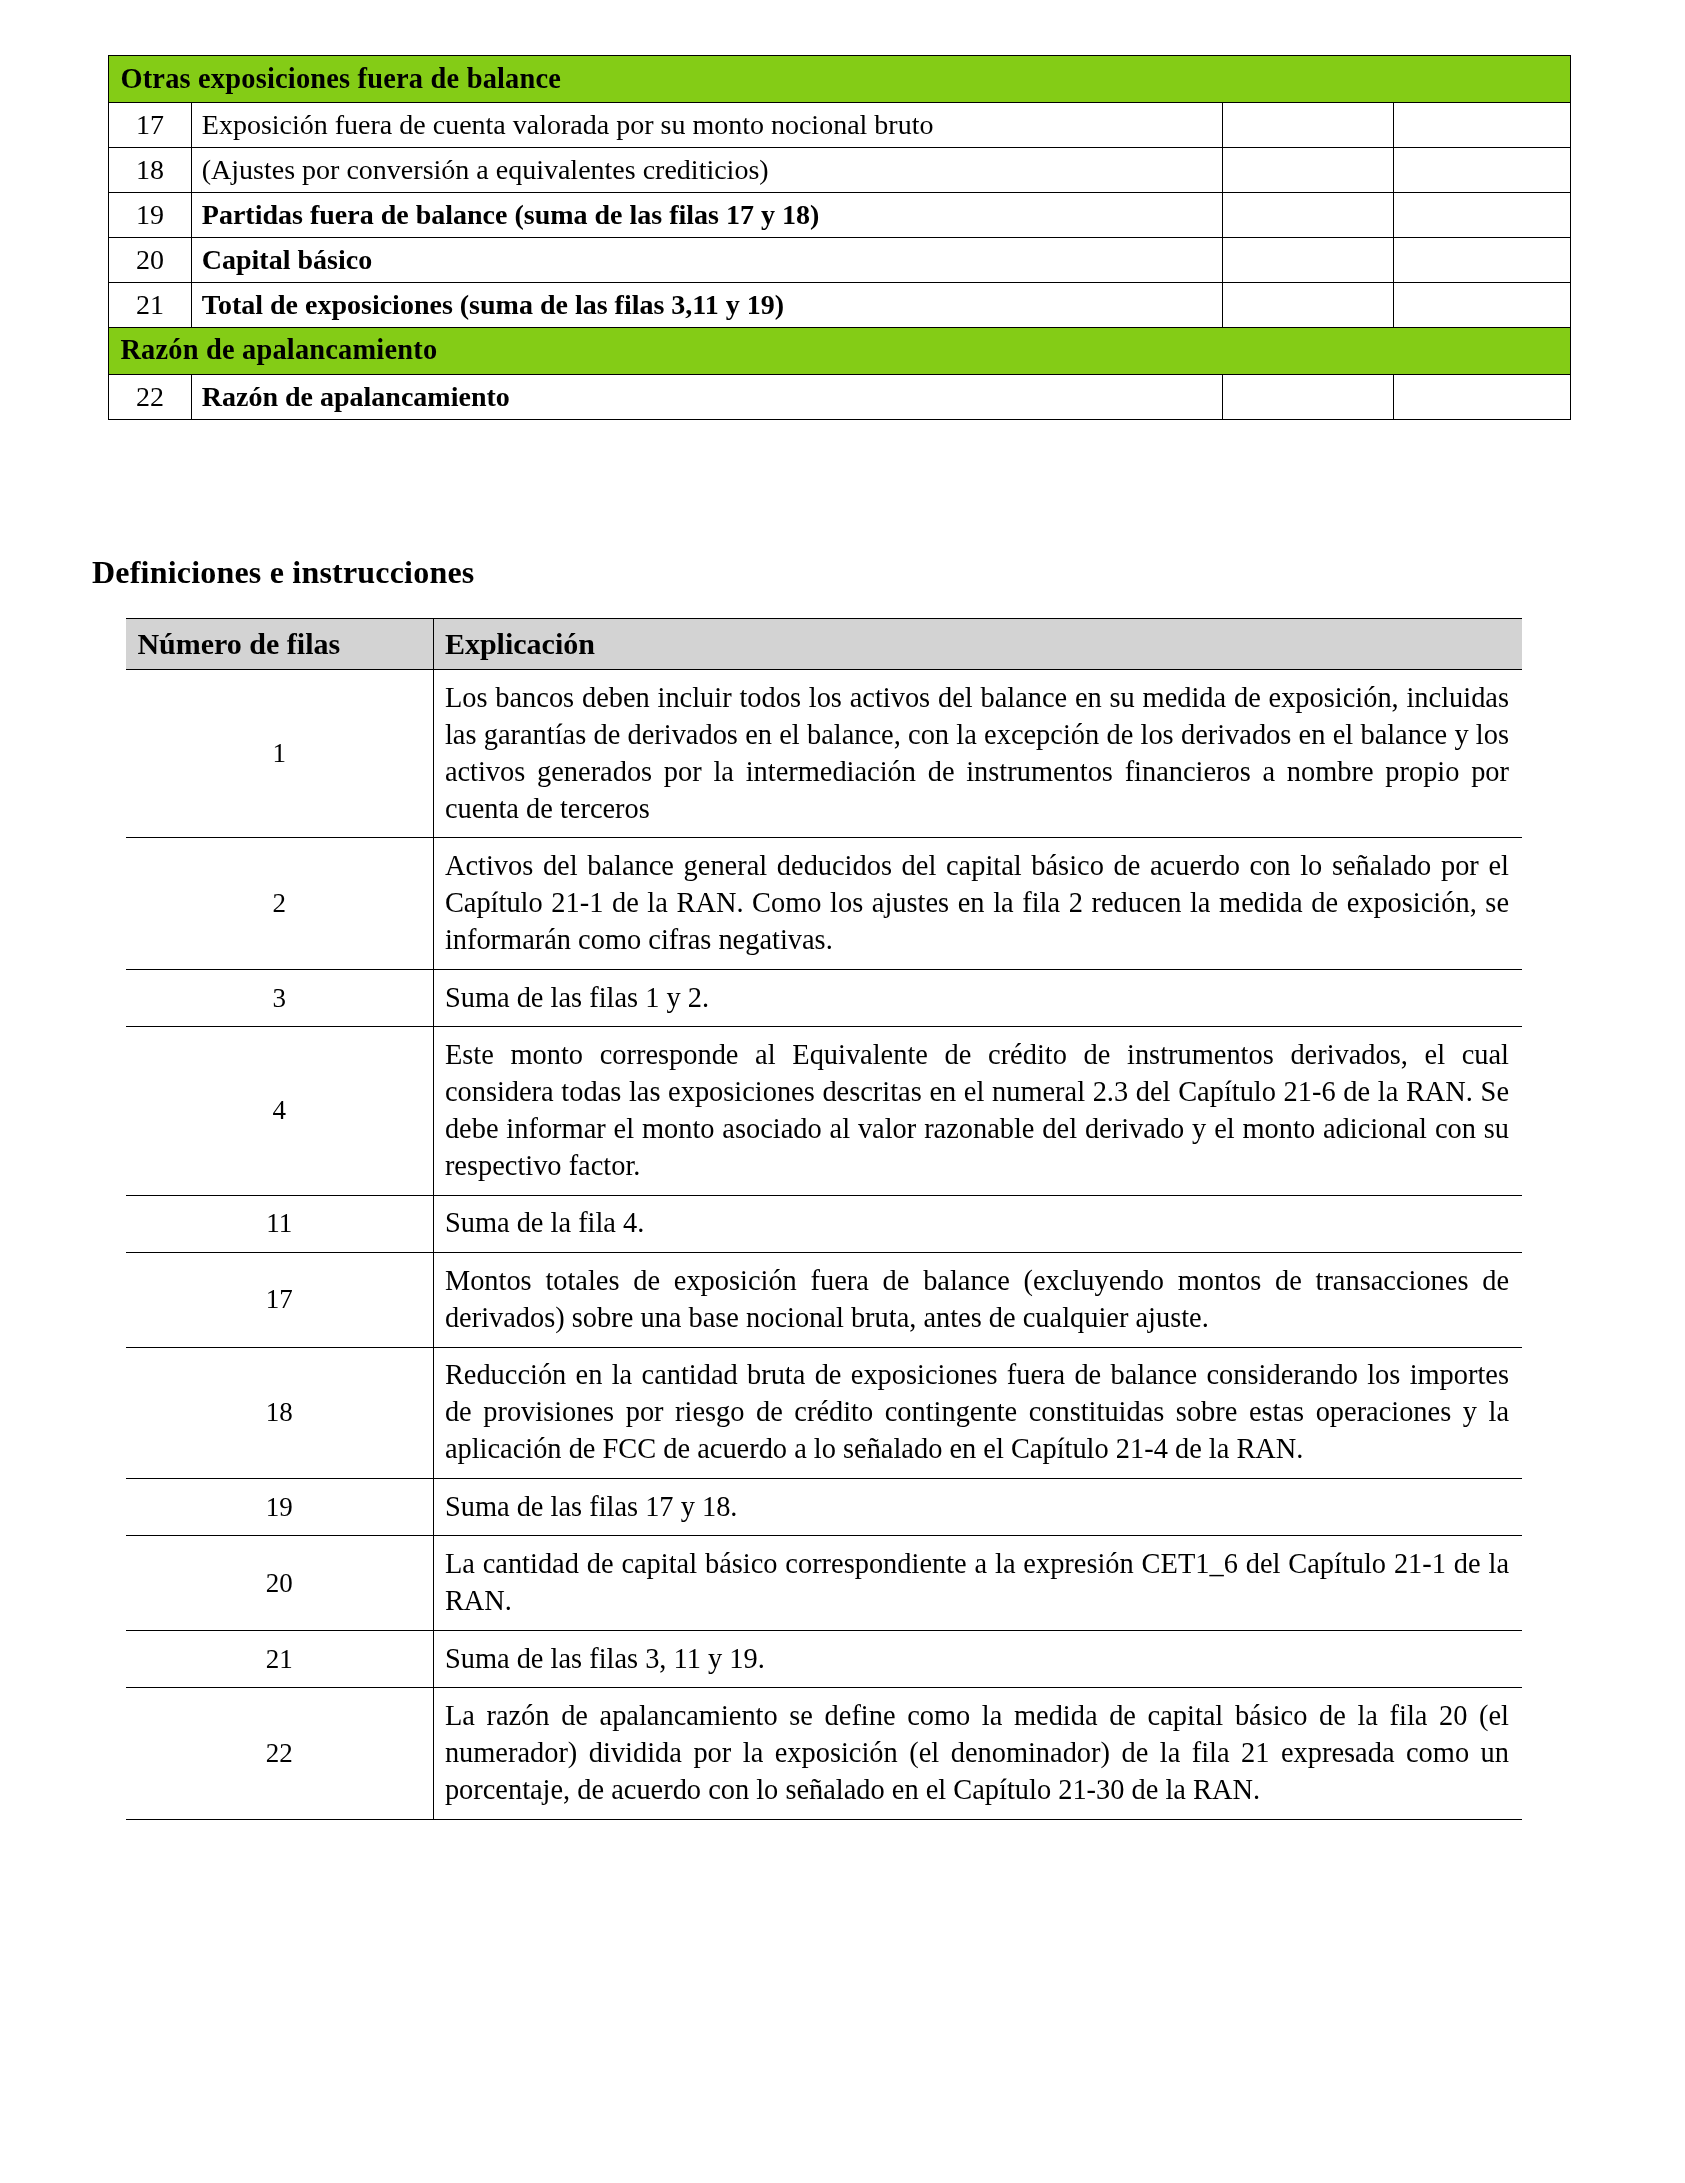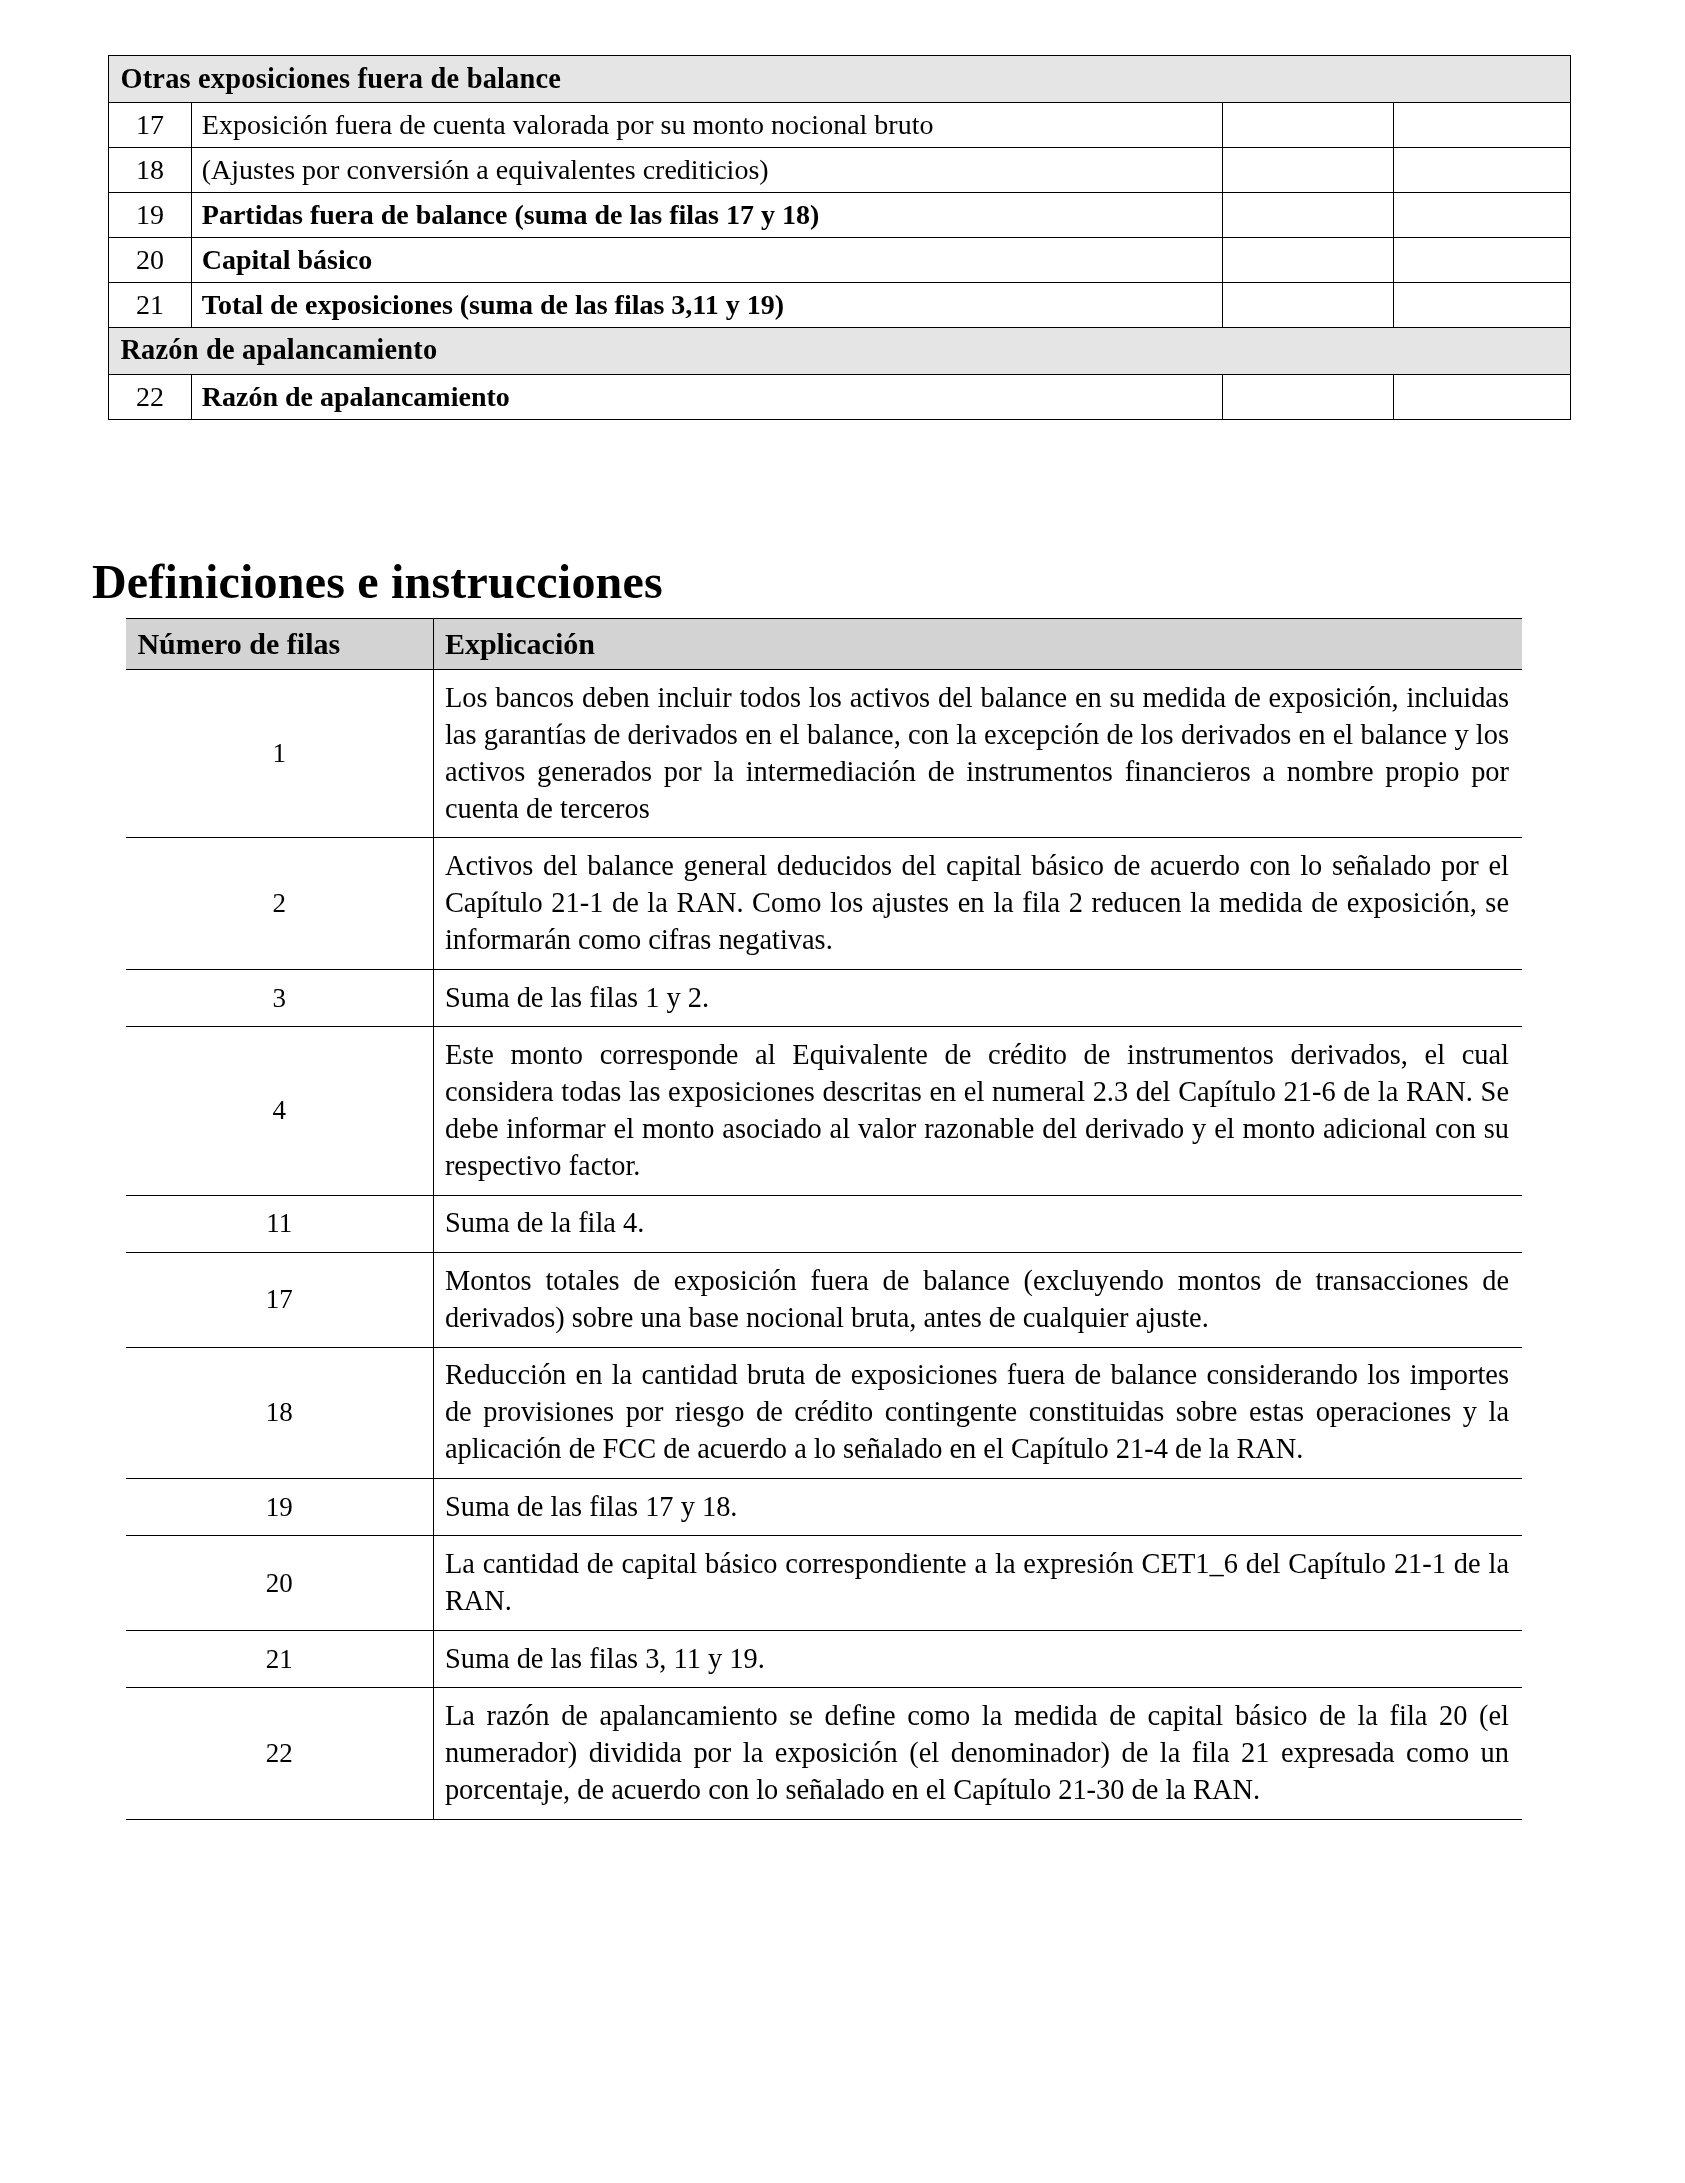--- a/index.html
+++ b/index.html
@@ -40,35 +40,35 @@
     padding: 4.9px 9.8px;
     font-size: 28px;
     line-height: 1.22;
   }
   .col-num  { width: 83px; text-align: center; }
   .col-desc { width: auto; }
   .col-v1   { width: 171px; }
   .col-v2   { width: 177px; }
 
   tr.section-row td {
-    background: #e5e5e5;
+    background: #84cc16;
     font-weight: bold;
     font-size: 28.4px;
     padding: 5.7px 11.4px;
     letter-spacing: 0.2px;
   }
   td.bold-text { font-weight: bold; }
   td.num { text-align: center; font-size: 26px; }
 
   
   .section-heading {
     position: absolute;
     left: 92px;
     top: 554px;
-    font-size: 48px;
+    font-size: 32px;
     font-weight: bold;
     letter-spacing: 0.2px;
   }
 
   
   .defs-wrap {
     position: absolute;
     left: 126px;
     top: 618px;
     width: 1396px;

